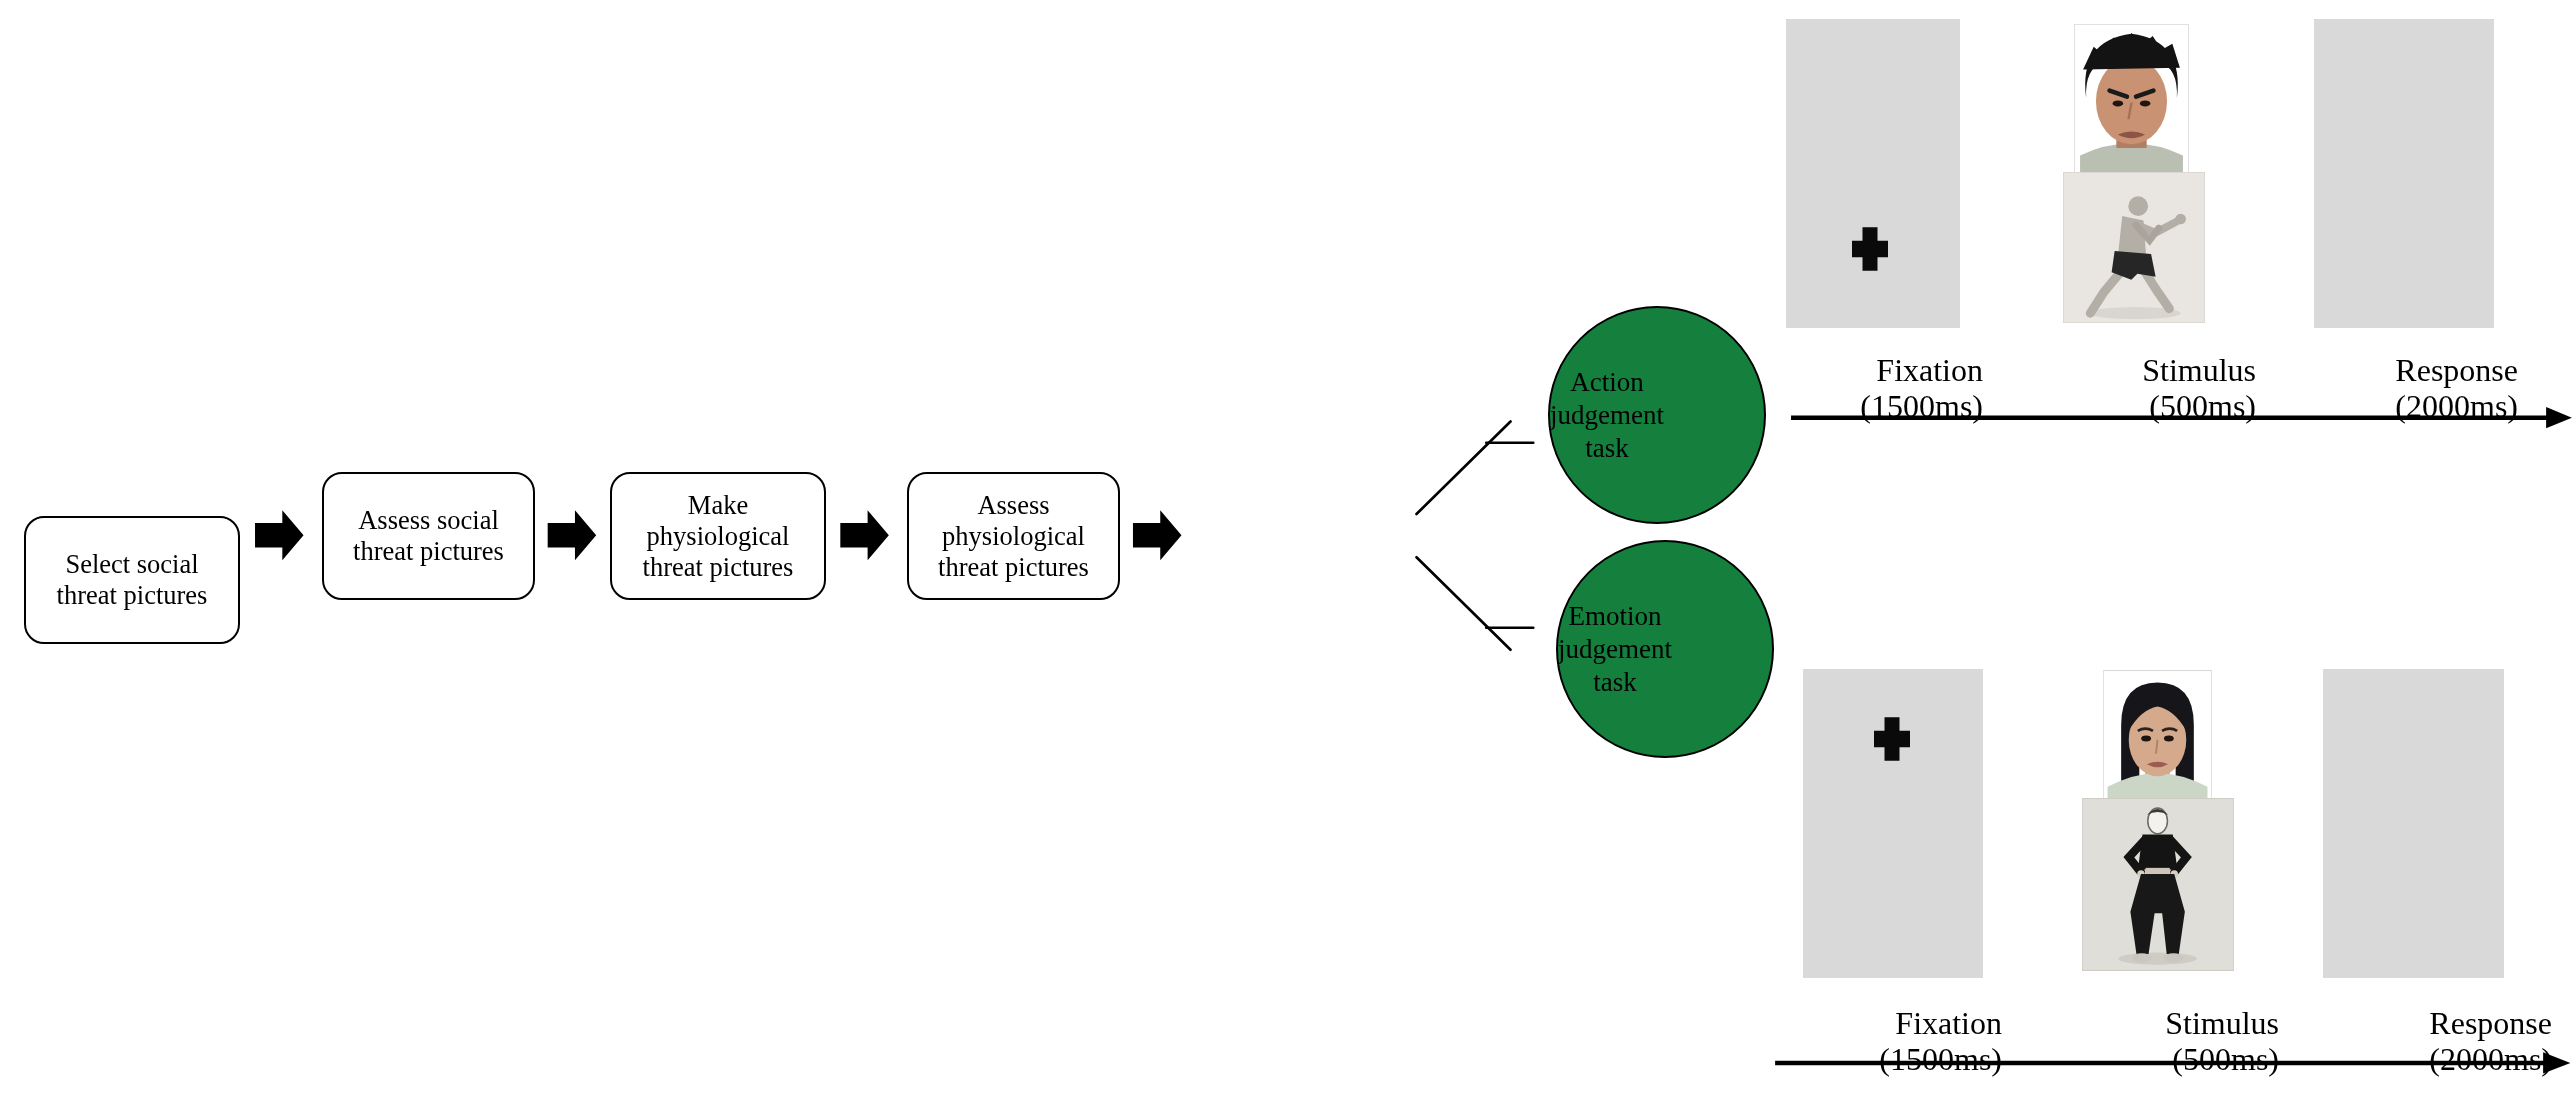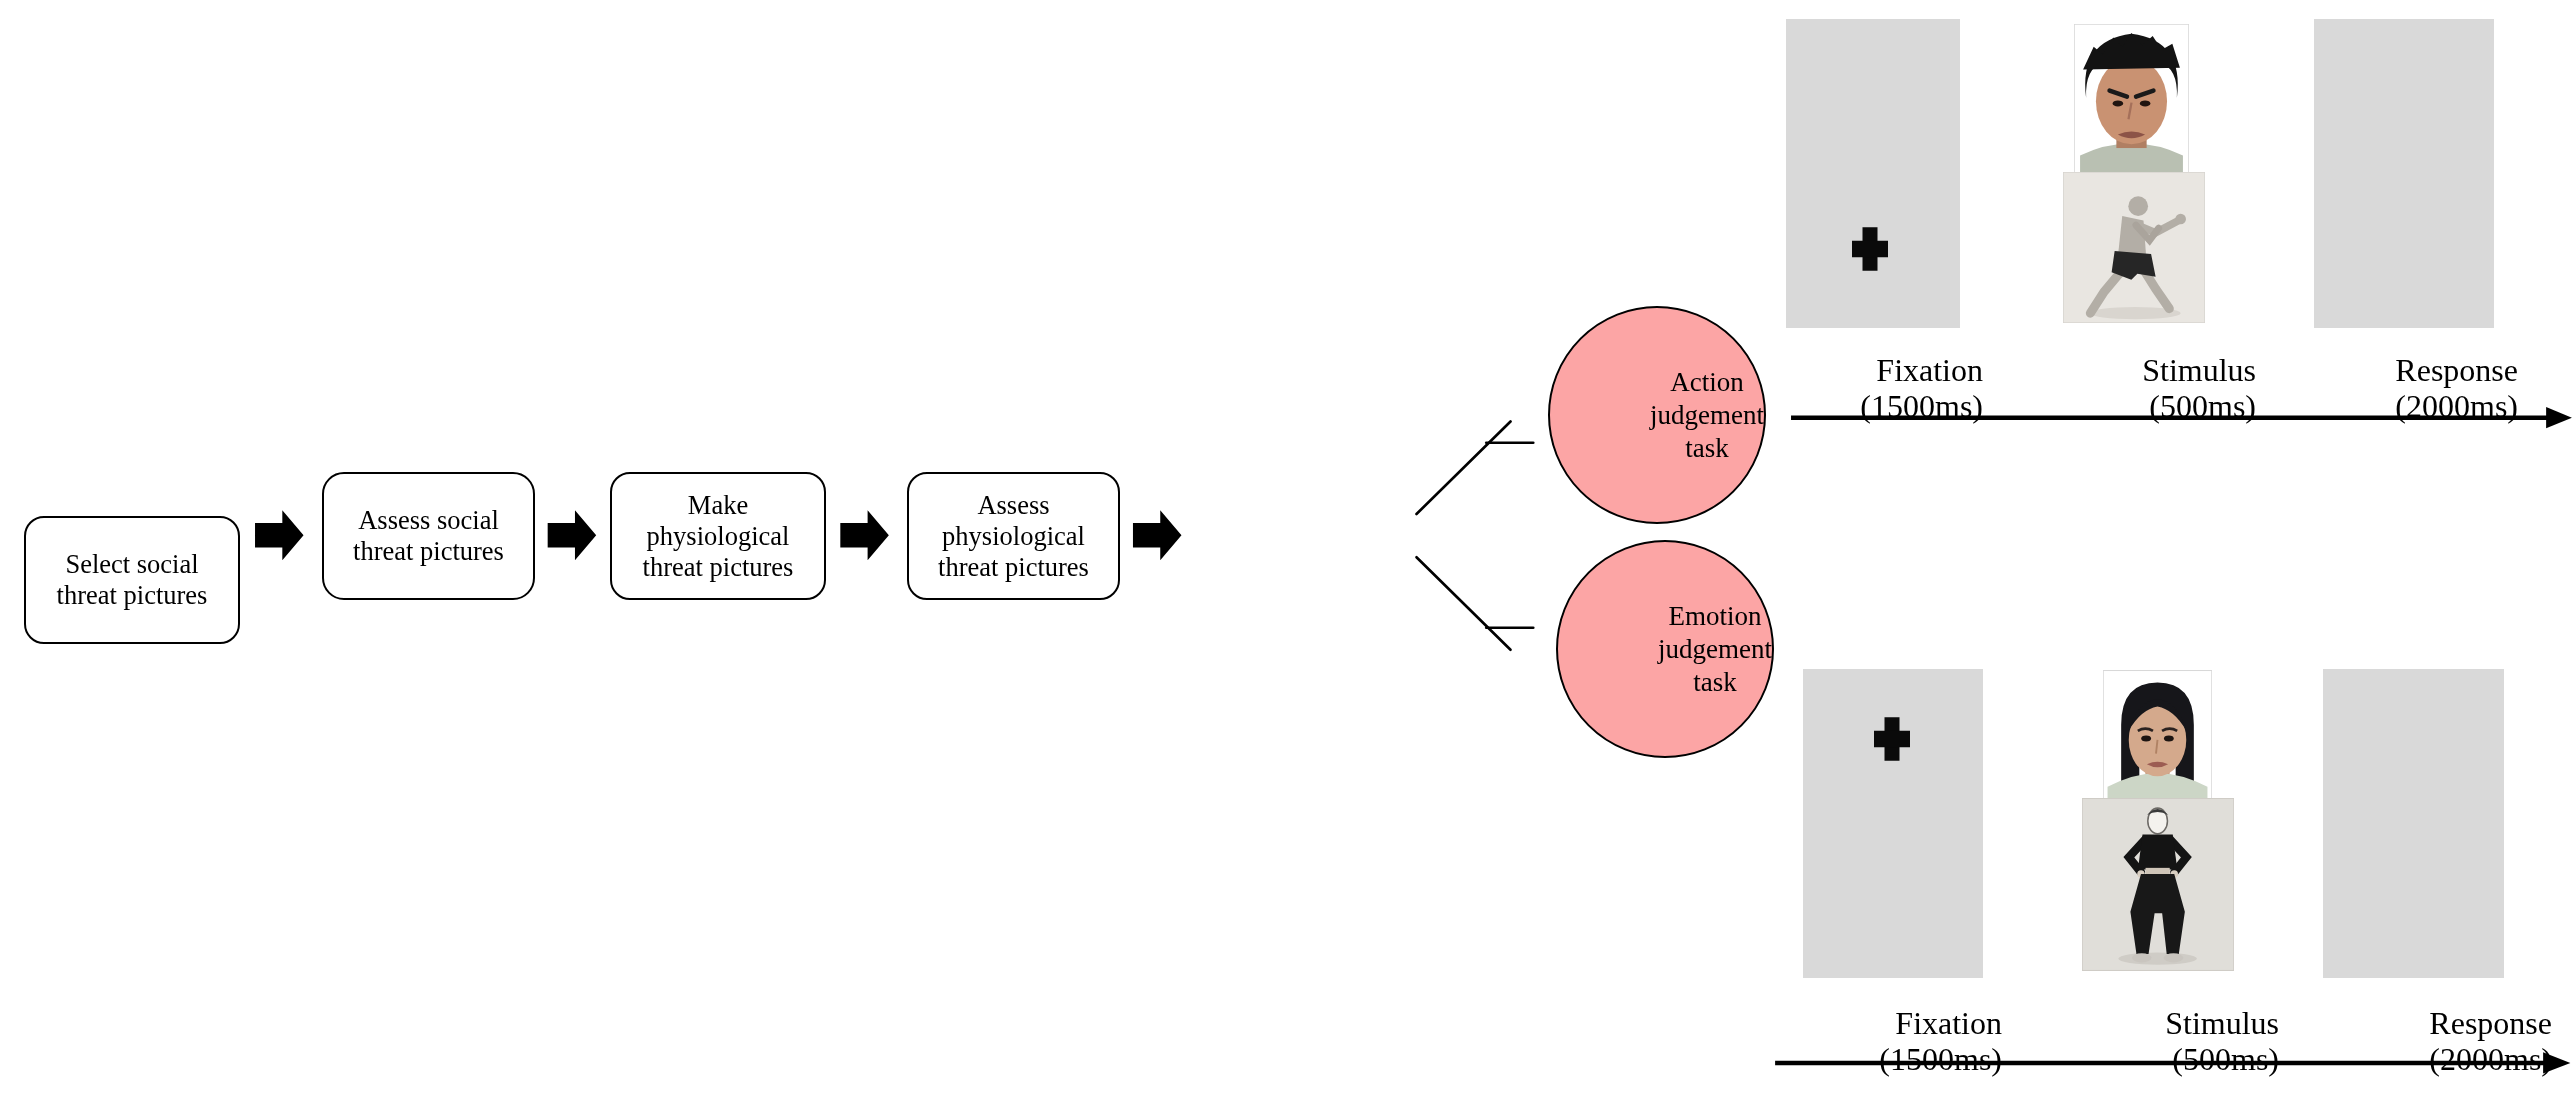--- a/index.html
+++ b/index.html
@@ -8,22 +8,22 @@
     font-family:"Liberation Serif","DejaVu Serif",serif;color:#000;overflow:hidden;
   }
   svg.overlay{position:absolute;left:0;top:0;pointer-events:none;}
   .fc-box{
     position:absolute;height:124px;background:#fff;border:2.3px solid #000;border-radius:20px;
     display:flex;align-items:center;justify-content:center;text-align:center;
     font-size:26.5px;line-height:31px;
   }
   .fc-box span{white-space:pre-line;}
   .task-circle{
-    position:absolute;width:214px;height:214px;background:#fca5a5;border:2.3px solid #000;border-radius:50%;
-    display:flex;align-items:center;justify-content:flex-end;text-align:center;
+    position:absolute;width:214px;height:214px;background:#15803d;border:2.3px solid #000;border-radius:50%;
+    display:flex;align-items:center;justify-content:flex-start;text-align:center;
     font-size:27px;line-height:33px;
   }
   .task-circle span{white-space:pre-line;}
   .panel{position:absolute;background:#d9d9d9;}
   .stim{position:absolute;}
   .fix-cross{position:absolute;}
   .stage-label{
     position:absolute;width:243px;text-align:right;font-size:32px;line-height:36px;margin-top:6px;
   }
 </style>
@@ -63,21 +63,21 @@
     <g>
       <line x1="2341" y1="1402" x2="3358" y2="1402" stroke="#000" stroke-width="6"></line>
       <polygon points="3354,1388 3390,1402 3354,1416" fill="#000"></polygon>
     </g>
   </svg>
 
   <div class="fc-box" style="left:24px;top:472px;width:212px;margin-top:44px;">
     <span>Select social
 threat pictures</span>
   </div>
-  <div class="fc-box" style="left:322px;top:472px;width:209px;border-radius:22px;">
+  <div class="fc-box" style="left:322px;top:472px;width:209px;">
     <span>Assess social
 threat pictures</span>
   </div>
   <div class="fc-box" style="left:610px;top:472px;width:212px;">
     <span>Make
 physiological
 threat pictures</span>
   </div>
   <div class="fc-box" style="left:907px;top:472px;width:209px;text-align:center;">
     <span>Assess

